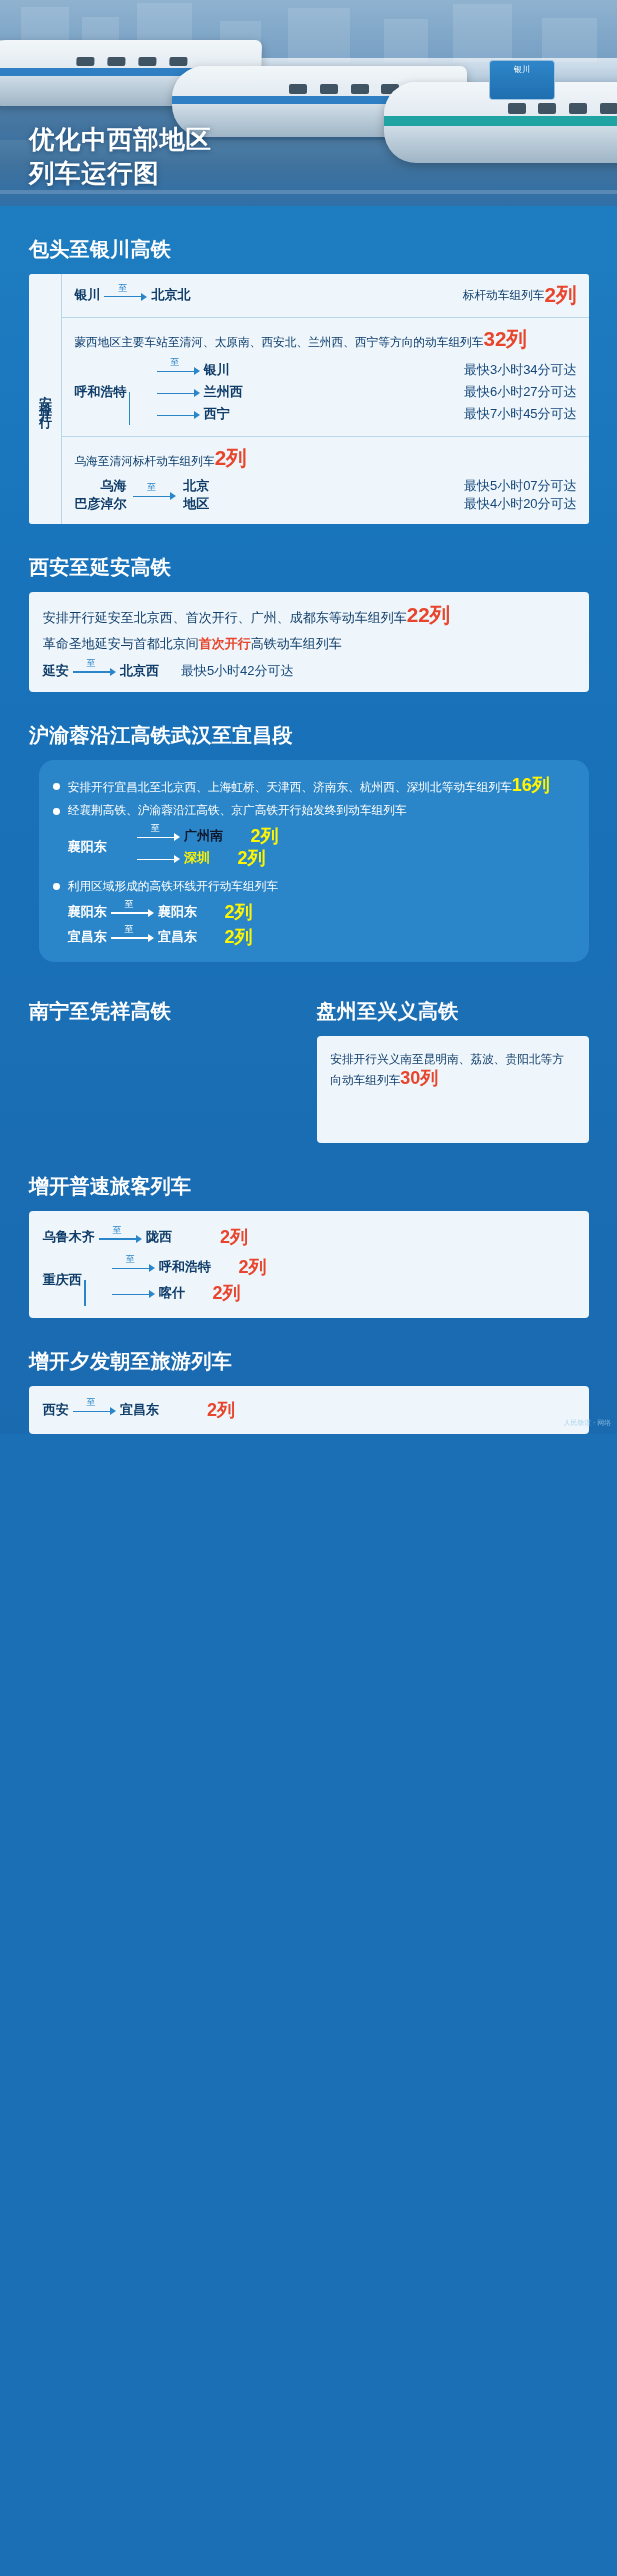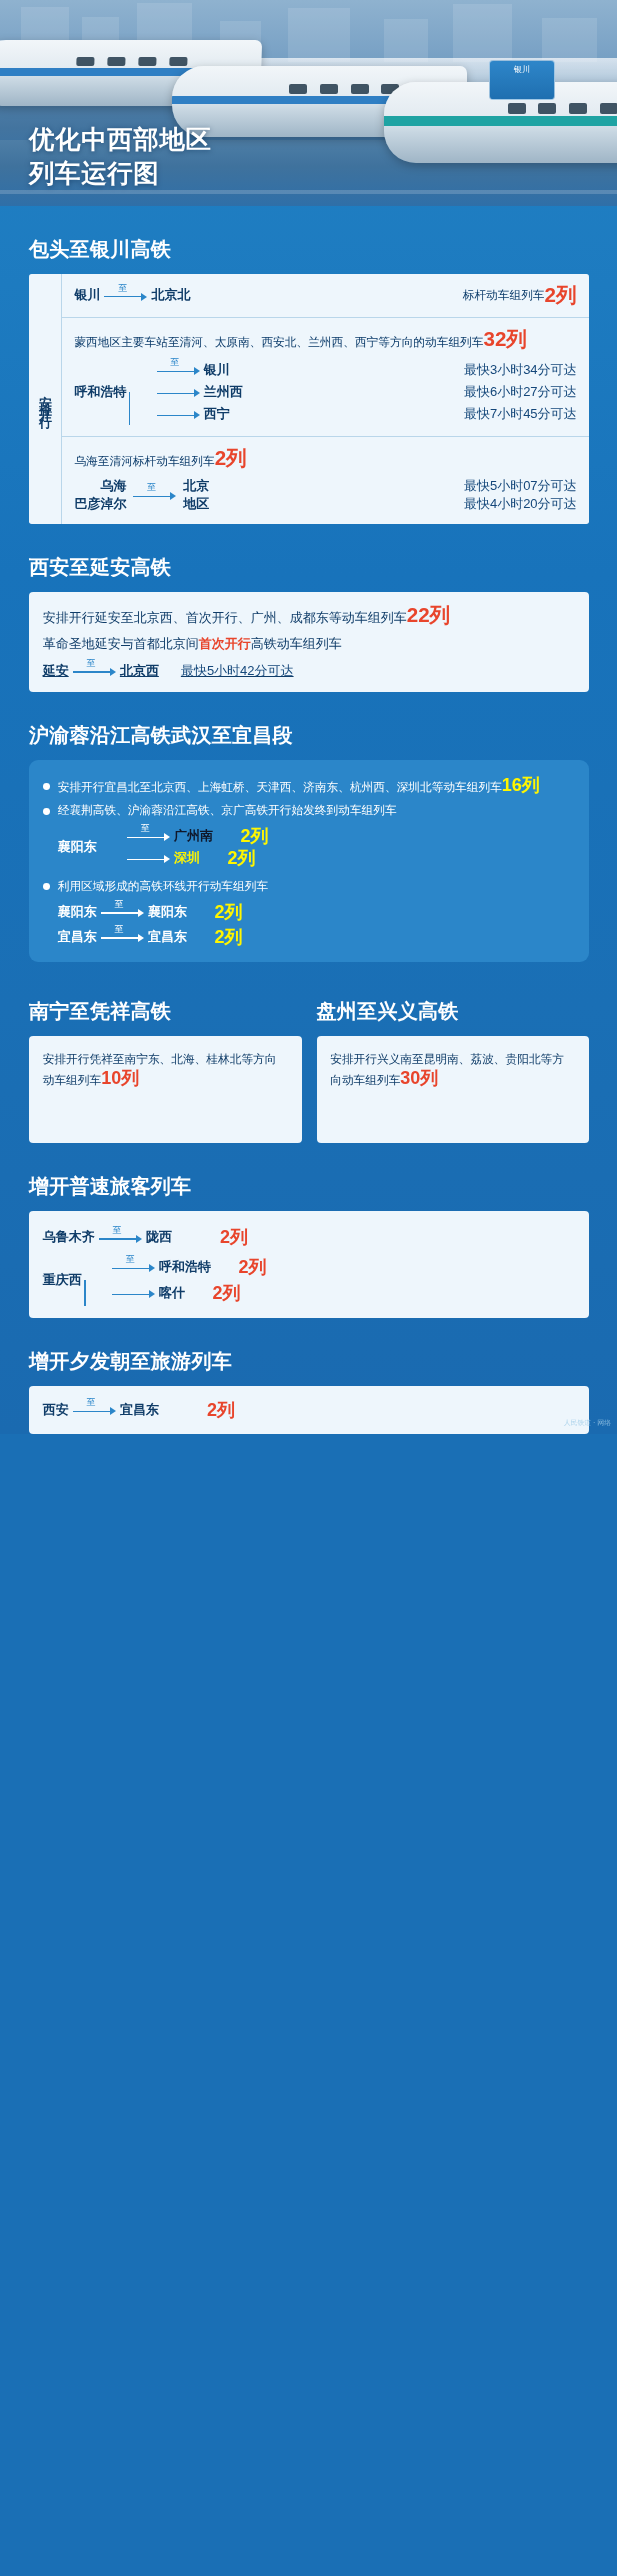--- a/index.html
+++ b/index.html
@@ -83,23 +83,24 @@
   }
   .card{
     background:#eef6fc;
     border-radius:4.1px;
     padding:0;
     color:#0f3c68;
   }
   .card.p{padding:12.4px 13.7px;}
   .blue-card{
     background:#2b86c9;
-    border-radius:9px;
+    border-radius:15px;
     padding:12.4px 13.7px;
     color:#ffffff;
+    margin-left:10px;
   }
   .num{
     color:#e8452c;font-weight:bold;
   }
   .num.big{font-size:20.6px;line-height:20.6px;}
   .num.mid{font-size:18px;line-height:18px;}
   .white-num{color:#fff600;font-weight:bold;font-size:18px;}
   .txt{font-size:11.7px;line-height:20.6px;}
   .txt.lg{font-size:13px;line-height:22px;}
   .station{font-size:13px;font-weight:bold;color:#0f3c68;}
@@ -320,21 +321,21 @@
     </div>
 
     <h2 class="sec">西安至延安高铁</h2>
     <div class="card p">
       <div class="txt lg">
         <span>安排开行延安至北京西、首次开行、广州、成都东等动车组列车</span><span class="num big">22列</span>
       </div>
       <div class="txt lg" style="margin-top:4.1px;">
         <span>革命圣地延安与首都北京间</span><span class="num" style="font-size:13px;">首次开行</span><span>高铁动车组列车</span>
       </div>
-      <div class="flexline" style="margin-top:6.9px;text-decoration:underline;">
+      <div class="flexline" style="margin-top:6.9px;">
         <span class="station">延安</span>
         <span class="arrow">
           <span class="zhi">至</span>
           <span class="line"></span>
             <span class="head"></span>
         </span>
         <span class="station">北京西</span>
         <span class="rightnote" style="margin-left:22px;">最快5小时42分可达</span>
       </div>
     </div>
@@ -400,25 +401,20 @@
           <span class="station w">宜昌东</span>
           <span style="width:27.5px;"></span>
           <span class="white-num">2列</span>
         </div>
       </div>
     </div>
 
     <div class="two" style="margin-top:6.9px;">
       <div>
         <h2 class="sec">南宁至凭祥高铁</h2>
-        <div class="card p" style="min-height:82px;">
-          <div class="txt">
-            <span>安排开行凭祥至南宁东、北海、桂林北等方向动车组列车</span><span class="num mid">10列</span>
-          </div>
-        </div>
       </div>
       <div>
         <h2 class="sec">盘州至兴义高铁</h2>
         <div class="card p" style="min-height:82px;">
           <div class="txt">
             <span>安排开行兴义南至昆明南、荔波、贵阳北等方向动车组列车</span><span class="num mid">30列</span>
           </div>
         </div>
       </div>
     </div>

